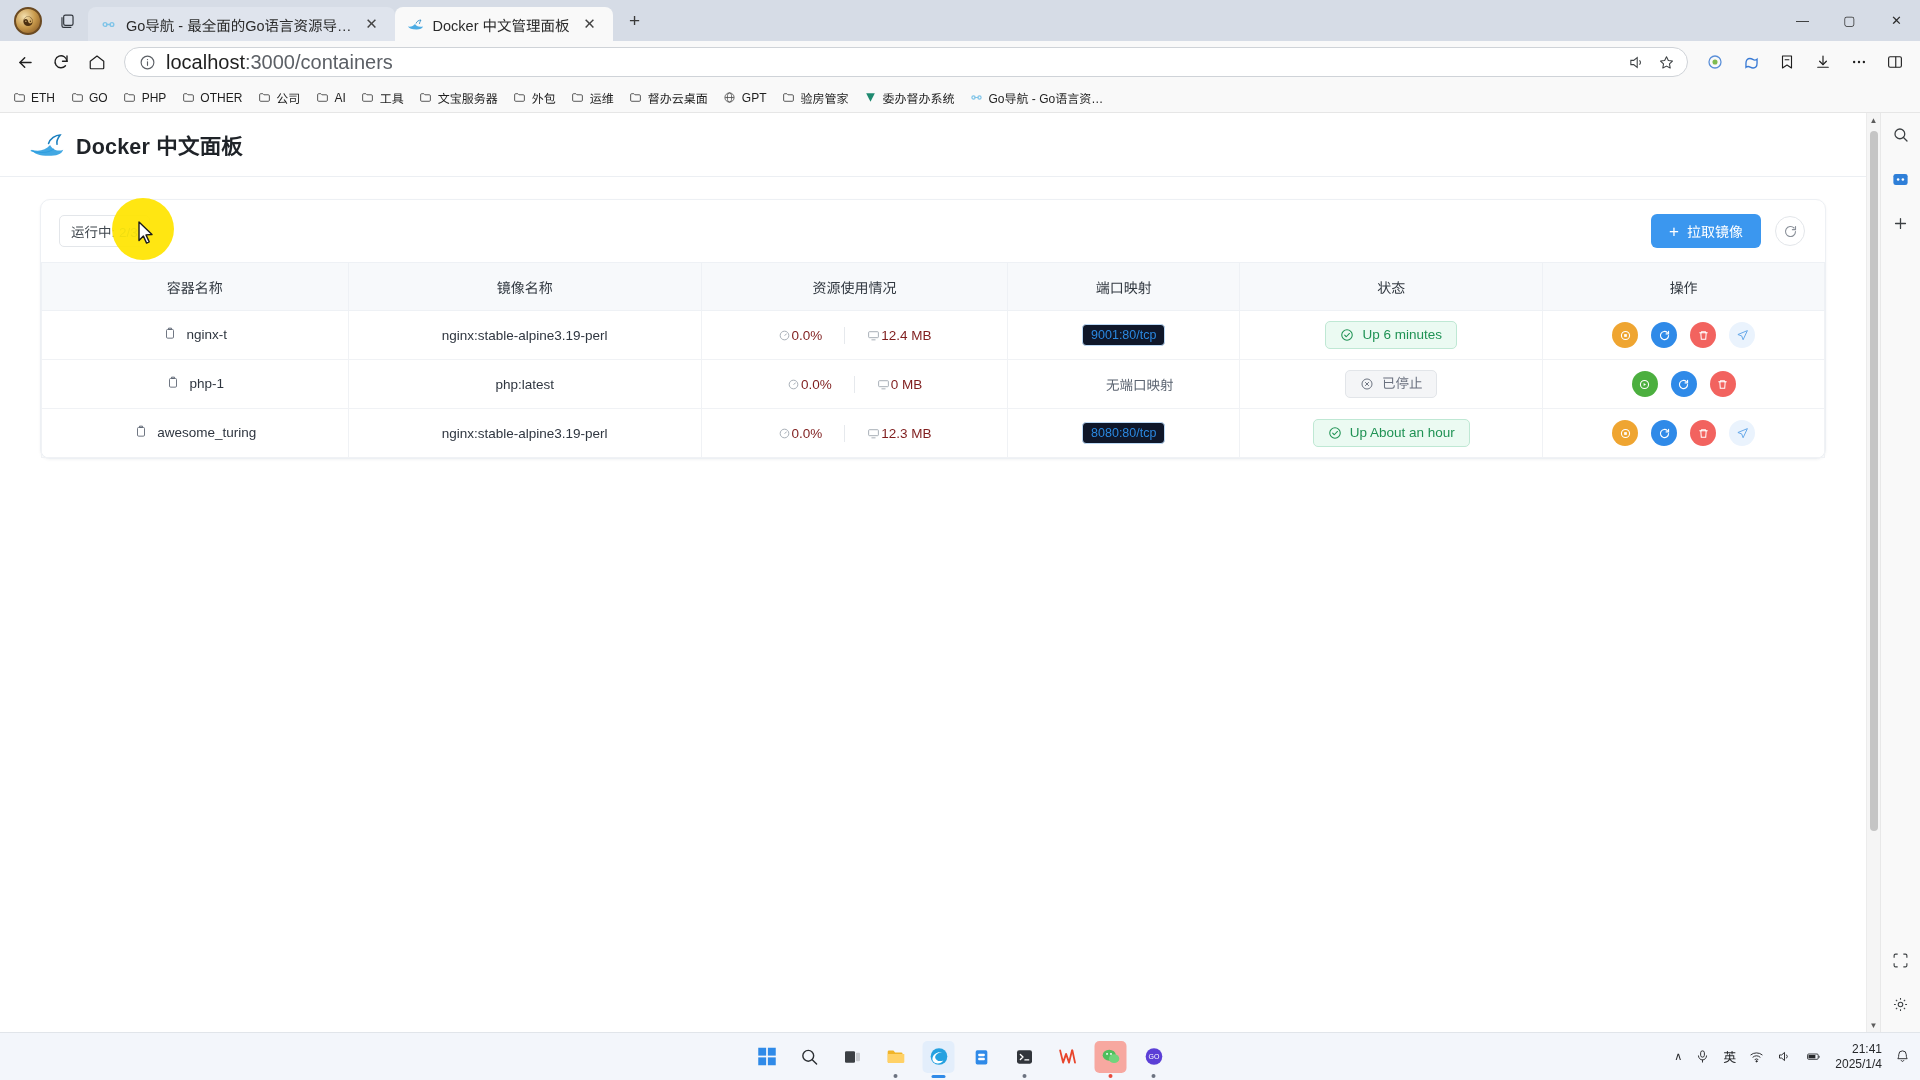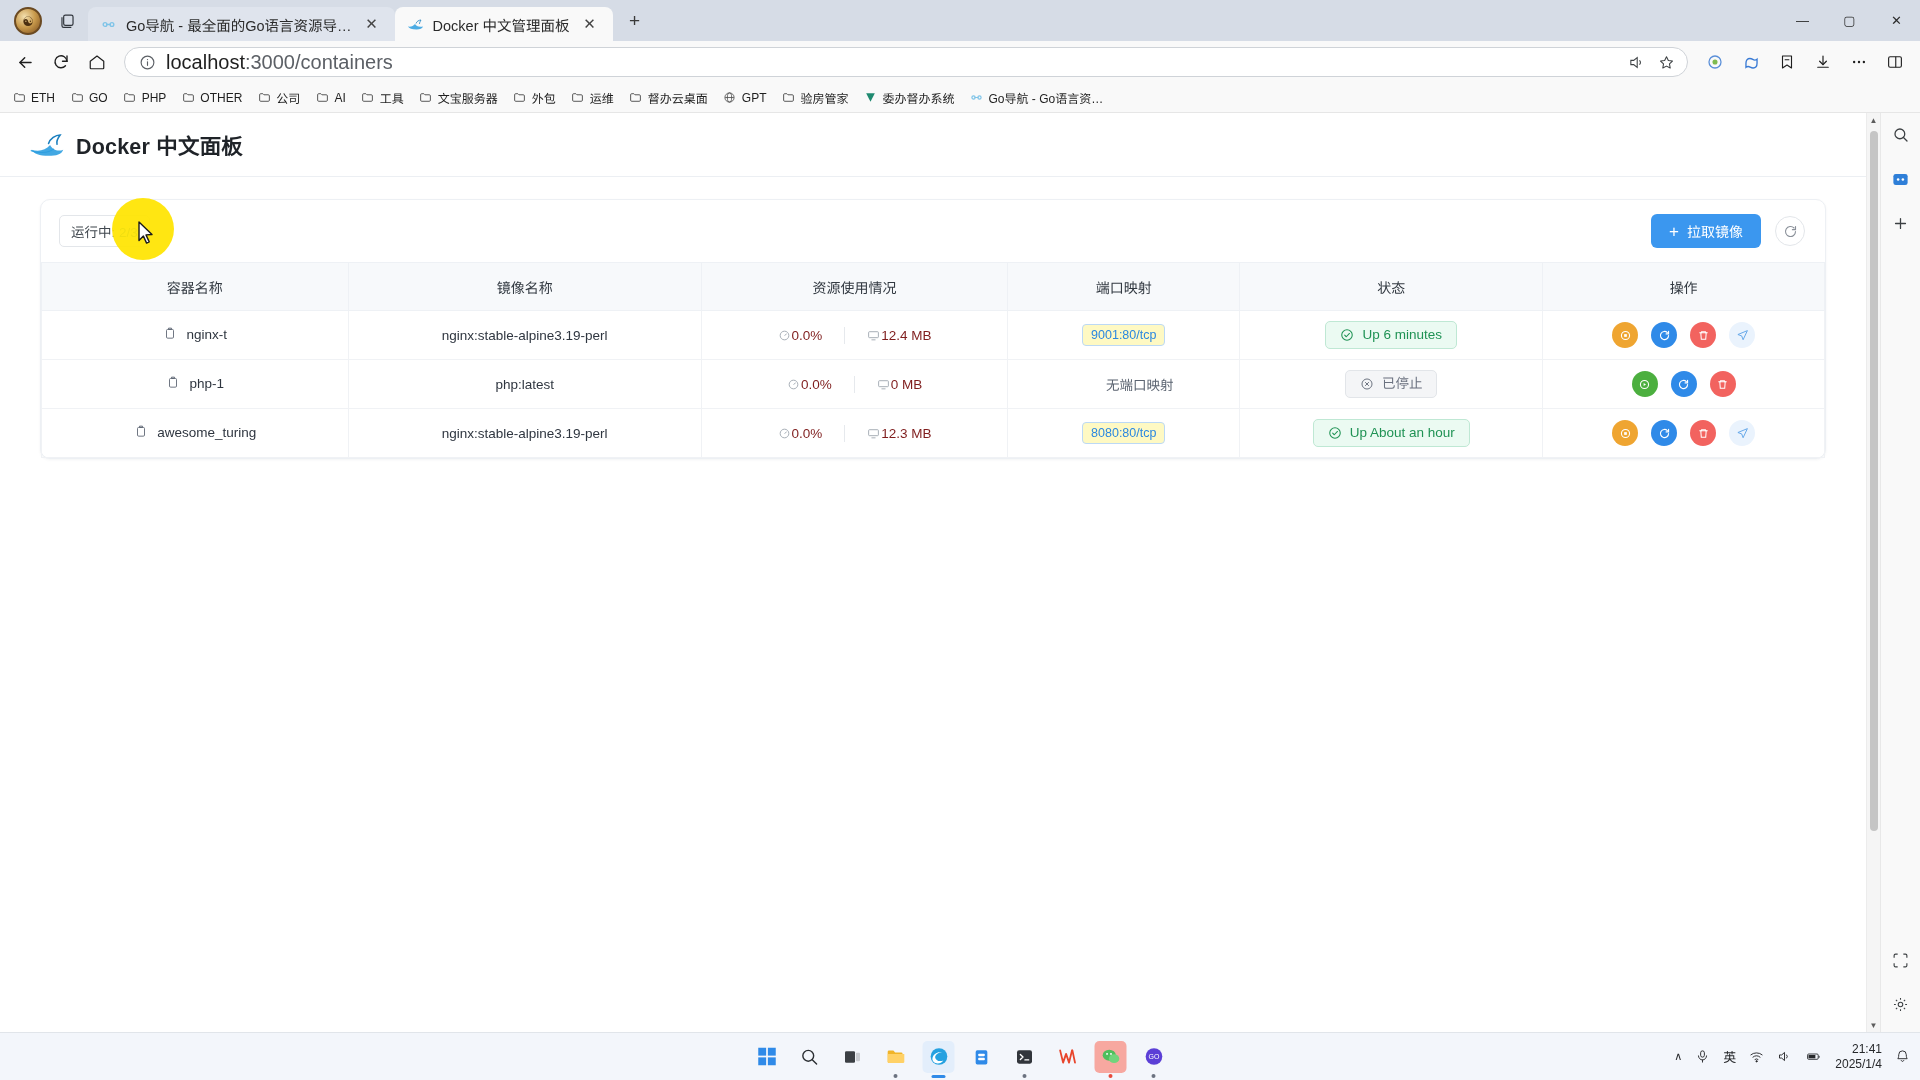--- a/index.html
+++ b/index.html
@@ -130,21 +130,21 @@
   table.ctable tbody td:first-child { border-left: 1px solid #f0f2f5; }
   table.ctable tbody tr:last-child td { border-bottom: 1px solid #f0f2f5; }
 
   .cname { display:inline-flex; align-items:center; gap:9px; color:#2f3640; }
   .cname .ci { width:15px; height:16px; flex:none; color:#5b6471; }
   .res { display:flex; align-items:center; justify-content:center; gap:0; }
   .res .item { display:inline-flex; align-items:center; gap:1px; color:#7f1d1d; font-size:13.5px; }
   .res .sep { width:1px; height:17px; background:#e6e9ed; margin: 0 22px; }
   .port-chip {
     display:inline-block; border:1px solid #bcd9f5; border-radius:4px;
-    padding: 3px 8px; font-size: 12.5px; color:#2b88e0; background:#fef9c3;
+    padding: 3px 8px; font-size: 12.5px; color:#2b88e0; background:#0f172a;
   }
   .noport { color:#5b6471; font-size:13.5px;margin-left:32px; }
   .status-chip {
     display:inline-flex; align-items:center; gap:8px; border-radius:5px;
     padding: 6px 14px; font-size: 13.5px; line-height:1;
   }
   .status-chip.up { background:#ebfaf2; border:1px solid #bfe8d4; color:#1f9254;text-align:right; }
   .status-chip.stopped { background:#f4f5f7; border:1px solid #e2e5e9; color:#6b7280; }
 
   .actions { display:flex; align-items:center; justify-content:center; gap:13px; }

